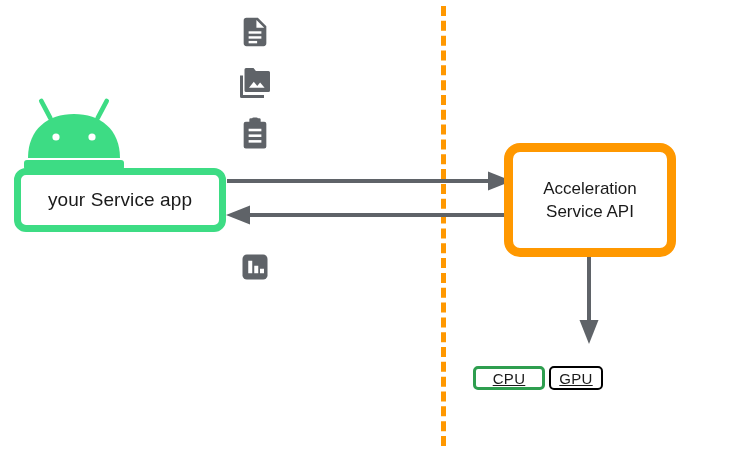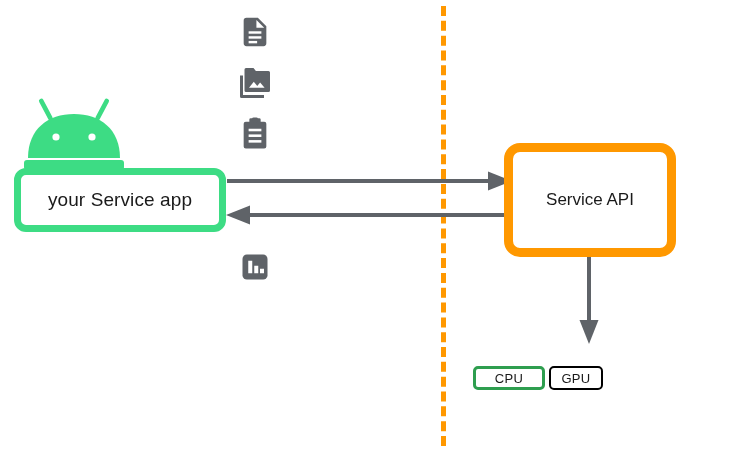--- a/index.html
+++ b/index.html
@@ -115,23 +115,24 @@
   
   .chip {
     position: absolute;
     box-sizing: border-box;
     height: 24px;
     border-radius: 5px;
     background: #ffffff;
     display: flex;
     align-items: center;
     justify-content: center;
-    font-size: 13px;
+    font-size: 15px;
     color: #1a1a1a;
     letter-spacing: 0.3px;
+    text-decoration: underline;
   }
   #chip-cpu {
     left: 473px; top: 366px; width: 72px;
     border: 3px solid #2E9E4F;
   }
   #chip-gpu {
     left: 549px; top: 366px; width: 54px;
     border: 2px solid #000000;
   }
 </style>
@@ -210,20 +211,21 @@
   </div>
 
   <div class="arrow-v" id="arrow-down">
     <svg viewBox="0 0 26 90" xmlns="http://www.w3.org/2000/svg" aria-hidden="true">
       <line x1="13" y1="0" x2="13" y2="70" stroke="#5f6368" stroke-width="4"></line>
       <polygon points="13,90 3.5,66 22.5,66" fill="#5f6368"></polygon>
     </svg>
   </div>
 
   <div id="api-box">
+    <span class="label">Acceleration</span>
     <span class="label">Service API</span>
   </div>
 
   <div class="chip" id="chip-cpu">
     <span>CPU</span>
   </div>
   <div class="chip" id="chip-gpu">
     <span>GPU</span>
   </div>
 

